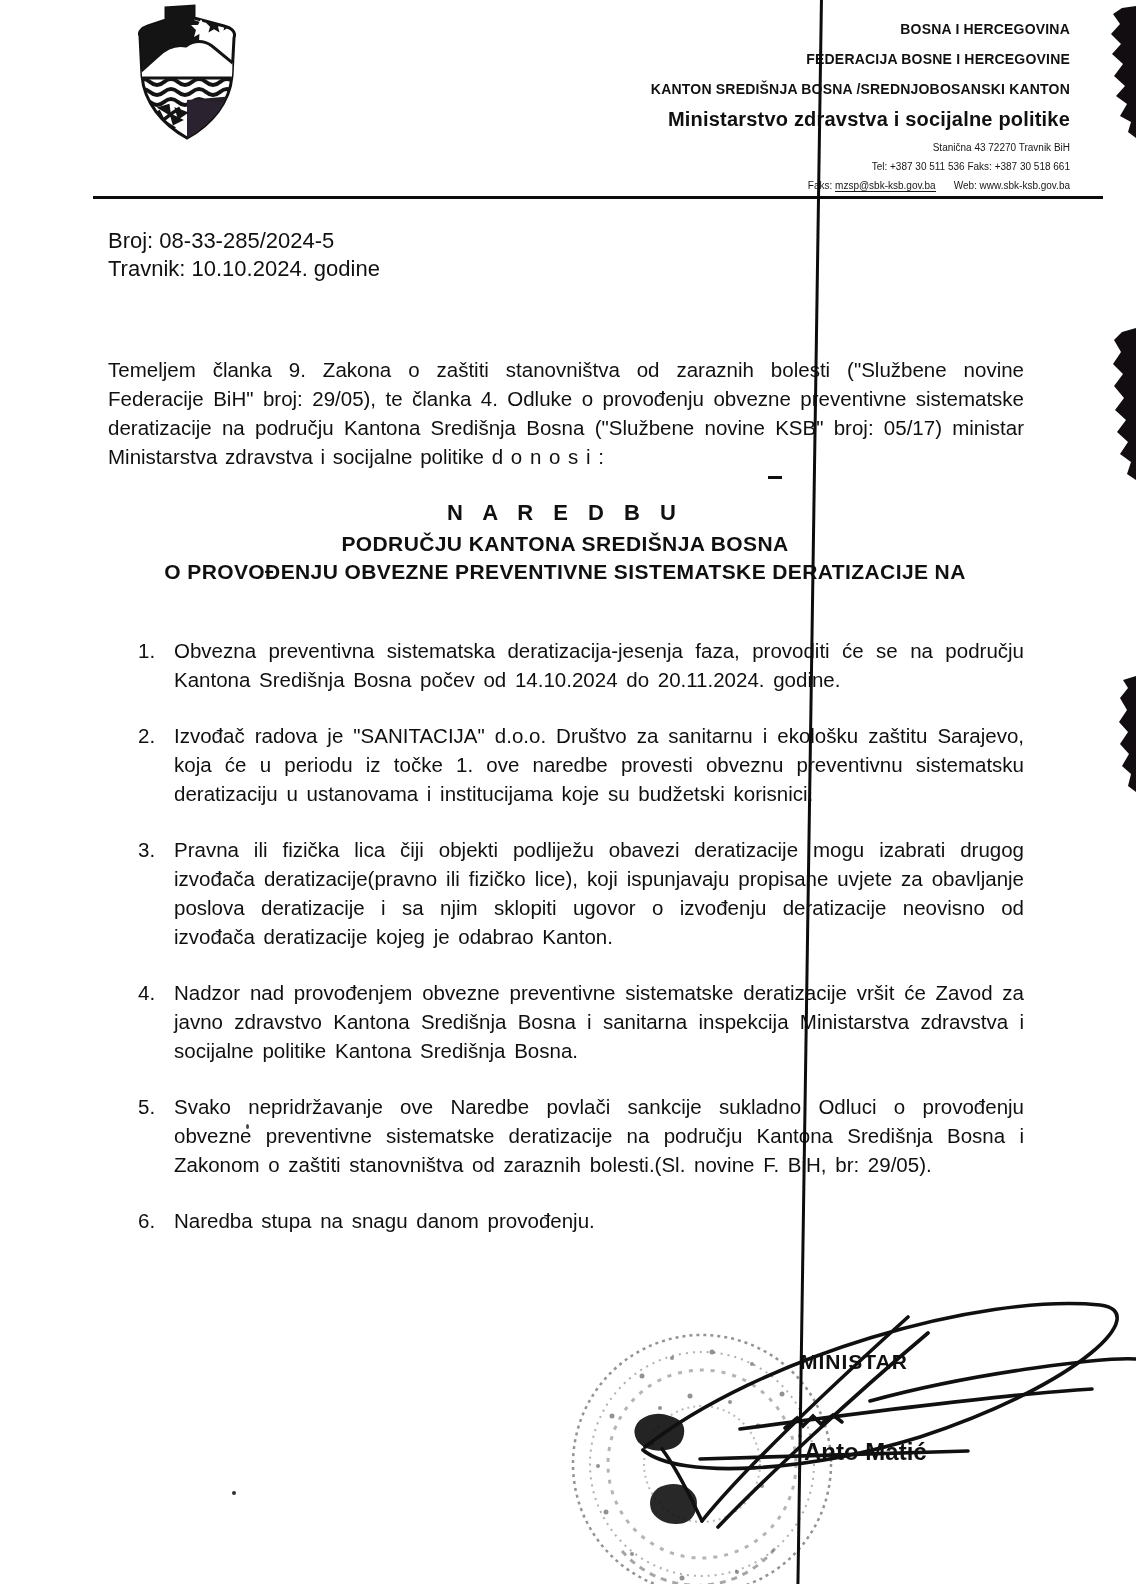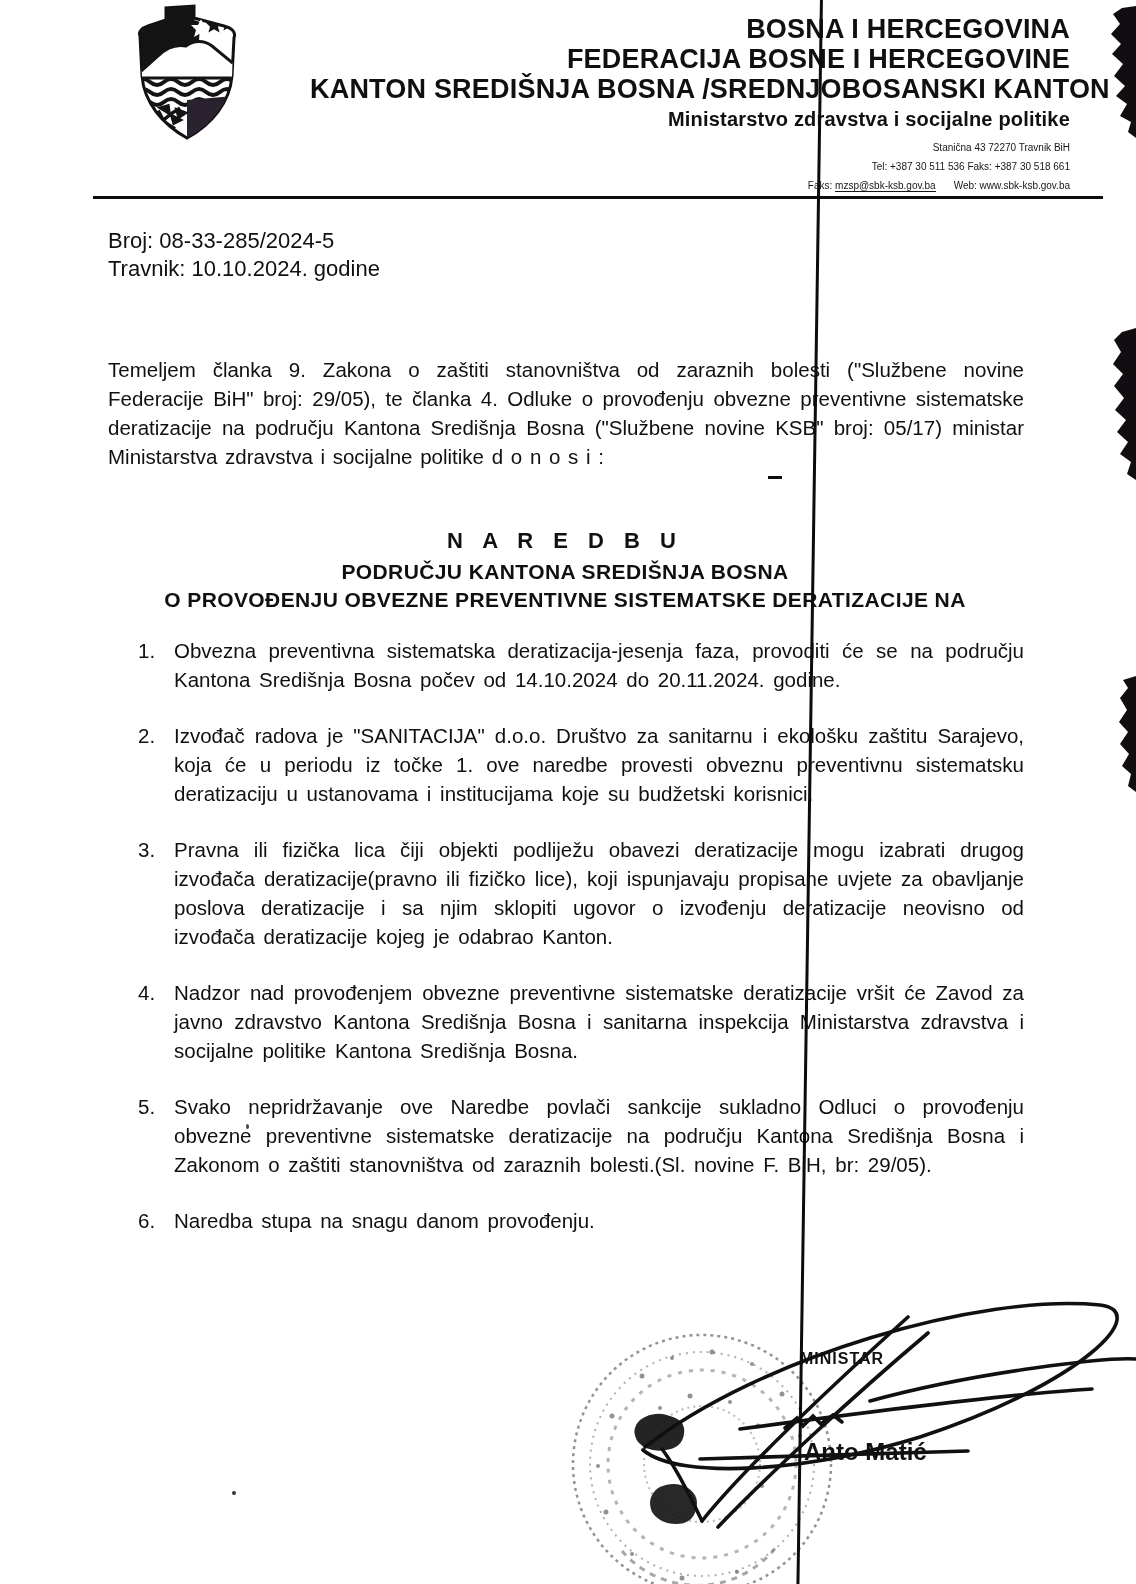--- a/index.html
+++ b/index.html
@@ -12,52 +12,52 @@
     font-family:"Liberation Sans", sans-serif;
     color:#101010;
   }
 
   
   .coat { position:absolute; left:128px; top:4px; width:118px; height:140px; }
   .header-text {
     position:absolute; top:14px; right:66px; width:760px;
     text-align:right; line-height:30px;
   }
-  .header-text .bold-line { font-weight:bold; font-size:27px; letter-spacing:0.2px; white-space:nowrap; }
+  .header-text .bold-line { font-weight:bold; font-size:14px; letter-spacing:0.2px; white-space:nowrap; }
   .header-text .ministry  { font-weight:bold; font-size:20px; }
   .contact { position:absolute; top:138px; right:66px; width:620px; text-align:right;
              font-size:10px; line-height:19px; color:#161616; }
   .contact .email-u { border-bottom:1.5px solid #161616; padding-bottom:0px; }
   .contact .gap { display:inline-block; width:18px; }
   .rule { position:absolute; left:93px; top:196px; width:1010px; height:3px; background:#0c0c0c; }
 
   
   .meta { position:absolute; left:108px; top:227px; font-size:22px; line-height:28px; }
 
   
   .intro {
     position:absolute; left:108px; top:334px; width:916px;
     font-size:20.5px; line-height:29px; text-align:justify; word-spacing:2px;
   }
 
   
   .title-block { position:absolute; left:10px; top:500px; width:1110px; text-align:center; }
-  .title-main  { font-weight:bold; font-size:22px; letter-spacing:7px; margin-bottom:4px;margin-top:28px; }
+  .title-main  { font-weight:bold; font-size:22px; letter-spacing:7px; margin-bottom:4px; }
   .title-sub   { font-weight:bold; font-size:21px; letter-spacing:0.4px; line-height:28px; }
 
   
   .list { position:absolute; left:138px; top:636px; width:886px; }
   .item { display:flex; margin-bottom:27px; font-size:20.5px; line-height:29px; }
   .item-num  { width:36px; flex:none; }
   .item-text { flex:1; text-align:justify; word-spacing:3px; }
 
   
   .stamp { position:absolute; left:562px; top:1316px; width:284px; height:300px; }
   .sig-svg { position:absolute; left:380px; top:1285px; width:756px; height:299px; }
-  .sig-role { position:absolute; left:800px; top:1350px; font-size:16px; font-weight:bold; letter-spacing:1px; }
+  .sig-role { position:absolute; left:800px; top:1350px; font-size:21px; font-weight:bold; letter-spacing:1px; }
   .sig-name { position:absolute; left:804px; top:1438px; font-size:24px; font-weight:bold; }
 
   
   .scan-line {
     position:absolute; left:820px; top:-4px; width:2.5px; height:1600px;
     background:#0c0c0c; transform:rotate(0.85deg); transform-origin:top center; z-index:40;
   }
   .edge-blob { position:absolute; right:0; z-index:41; }
   .dash-artifact { position:absolute; left:768px; top:476px; width:14px; height:3px; background:#101010; }
   .speck1 { position:absolute; left:232px; top:1491px; width:4px; height:4px; border-radius:50%; background:#333; }

